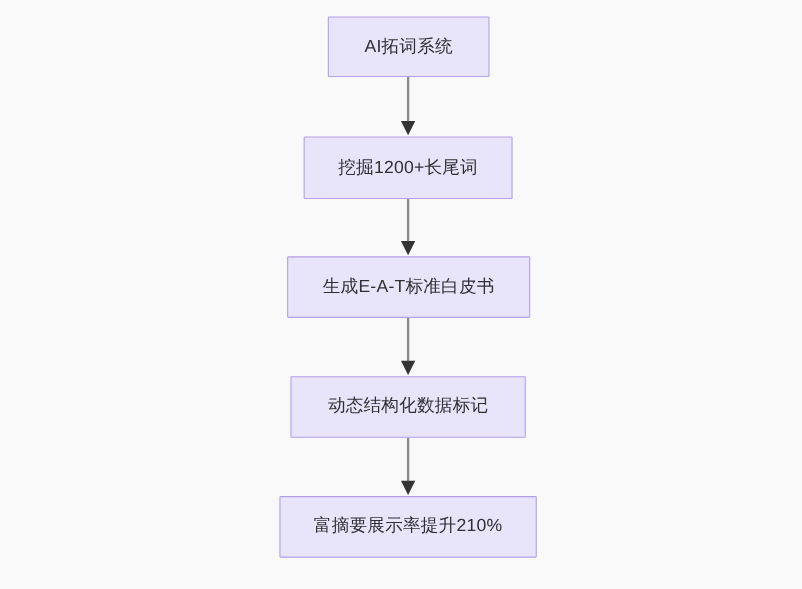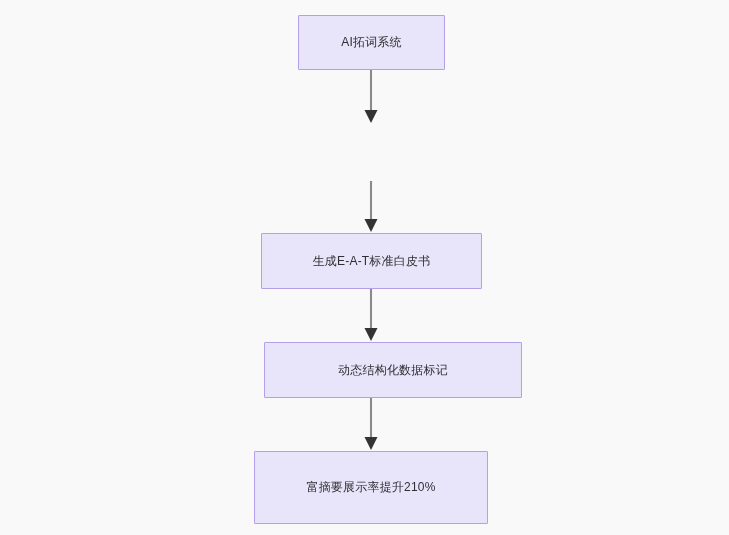--- a/index.html
+++ b/index.html
@@ -26,21 +26,21 @@
     box-sizing: border-box;
     background: #e8e4fa;
     border: 1.6px solid #b4a0e8;
     display: flex;
     align-items: center;
     justify-content: center;
     border-radius: 1px;
   }
 
   .node-label {
-    font-size: 12px;
+    font-size: 16px;
     line-height: 1.2;
     color: #2f2f33;
     letter-spacing: 0.2px;
     white-space: nowrap;
     user-select: none;
   }
 
   .edge {
     position: absolute;
     left: 0;
@@ -82,26 +82,29 @@
     <g>
       <line class="edge-line" x1="371" y1="398" x2="371" y2="440"></line>
       <polygon class="edge-head" points="371,450 364.5,437 377.5,437"></polygon>
     </g>
   </svg>
 
   <div class="node" style="left:298px; top:15px; width:147px; height:55px;">
     <span class="node-label">AI拓词系统</span>
   </div>
 
+  <div class="node" style="left:276px; top:124px; width:190px; height:57px;">
+    <span class="node-label">挖掘1200+长尾词</span>
+  </div>
 
   <div class="node" style="left:261px; top:233px; width:221px; height:56px;text-align:right;">
     <span class="node-label">生成E-A-T标准白皮书</span>
   </div>
 
-  <div class="node" style="left:264px; top:342px; width:258px; height:56px;">
+  <div class="node" style="left:264px; top:342px; width:214px; height:56px;">
     <span class="node-label">动态结构化数据标记</span>
   </div>
 
-  <div class="node" style="left:254px; top:451px; width:234px; height:73px;">
+  <div class="node" style="left:254px; top:451px; width:234px; height:56px;">
     <span class="node-label">富摘要展示率提升210%</span>
   </div>
 
 </div>
 
 </body></html>

